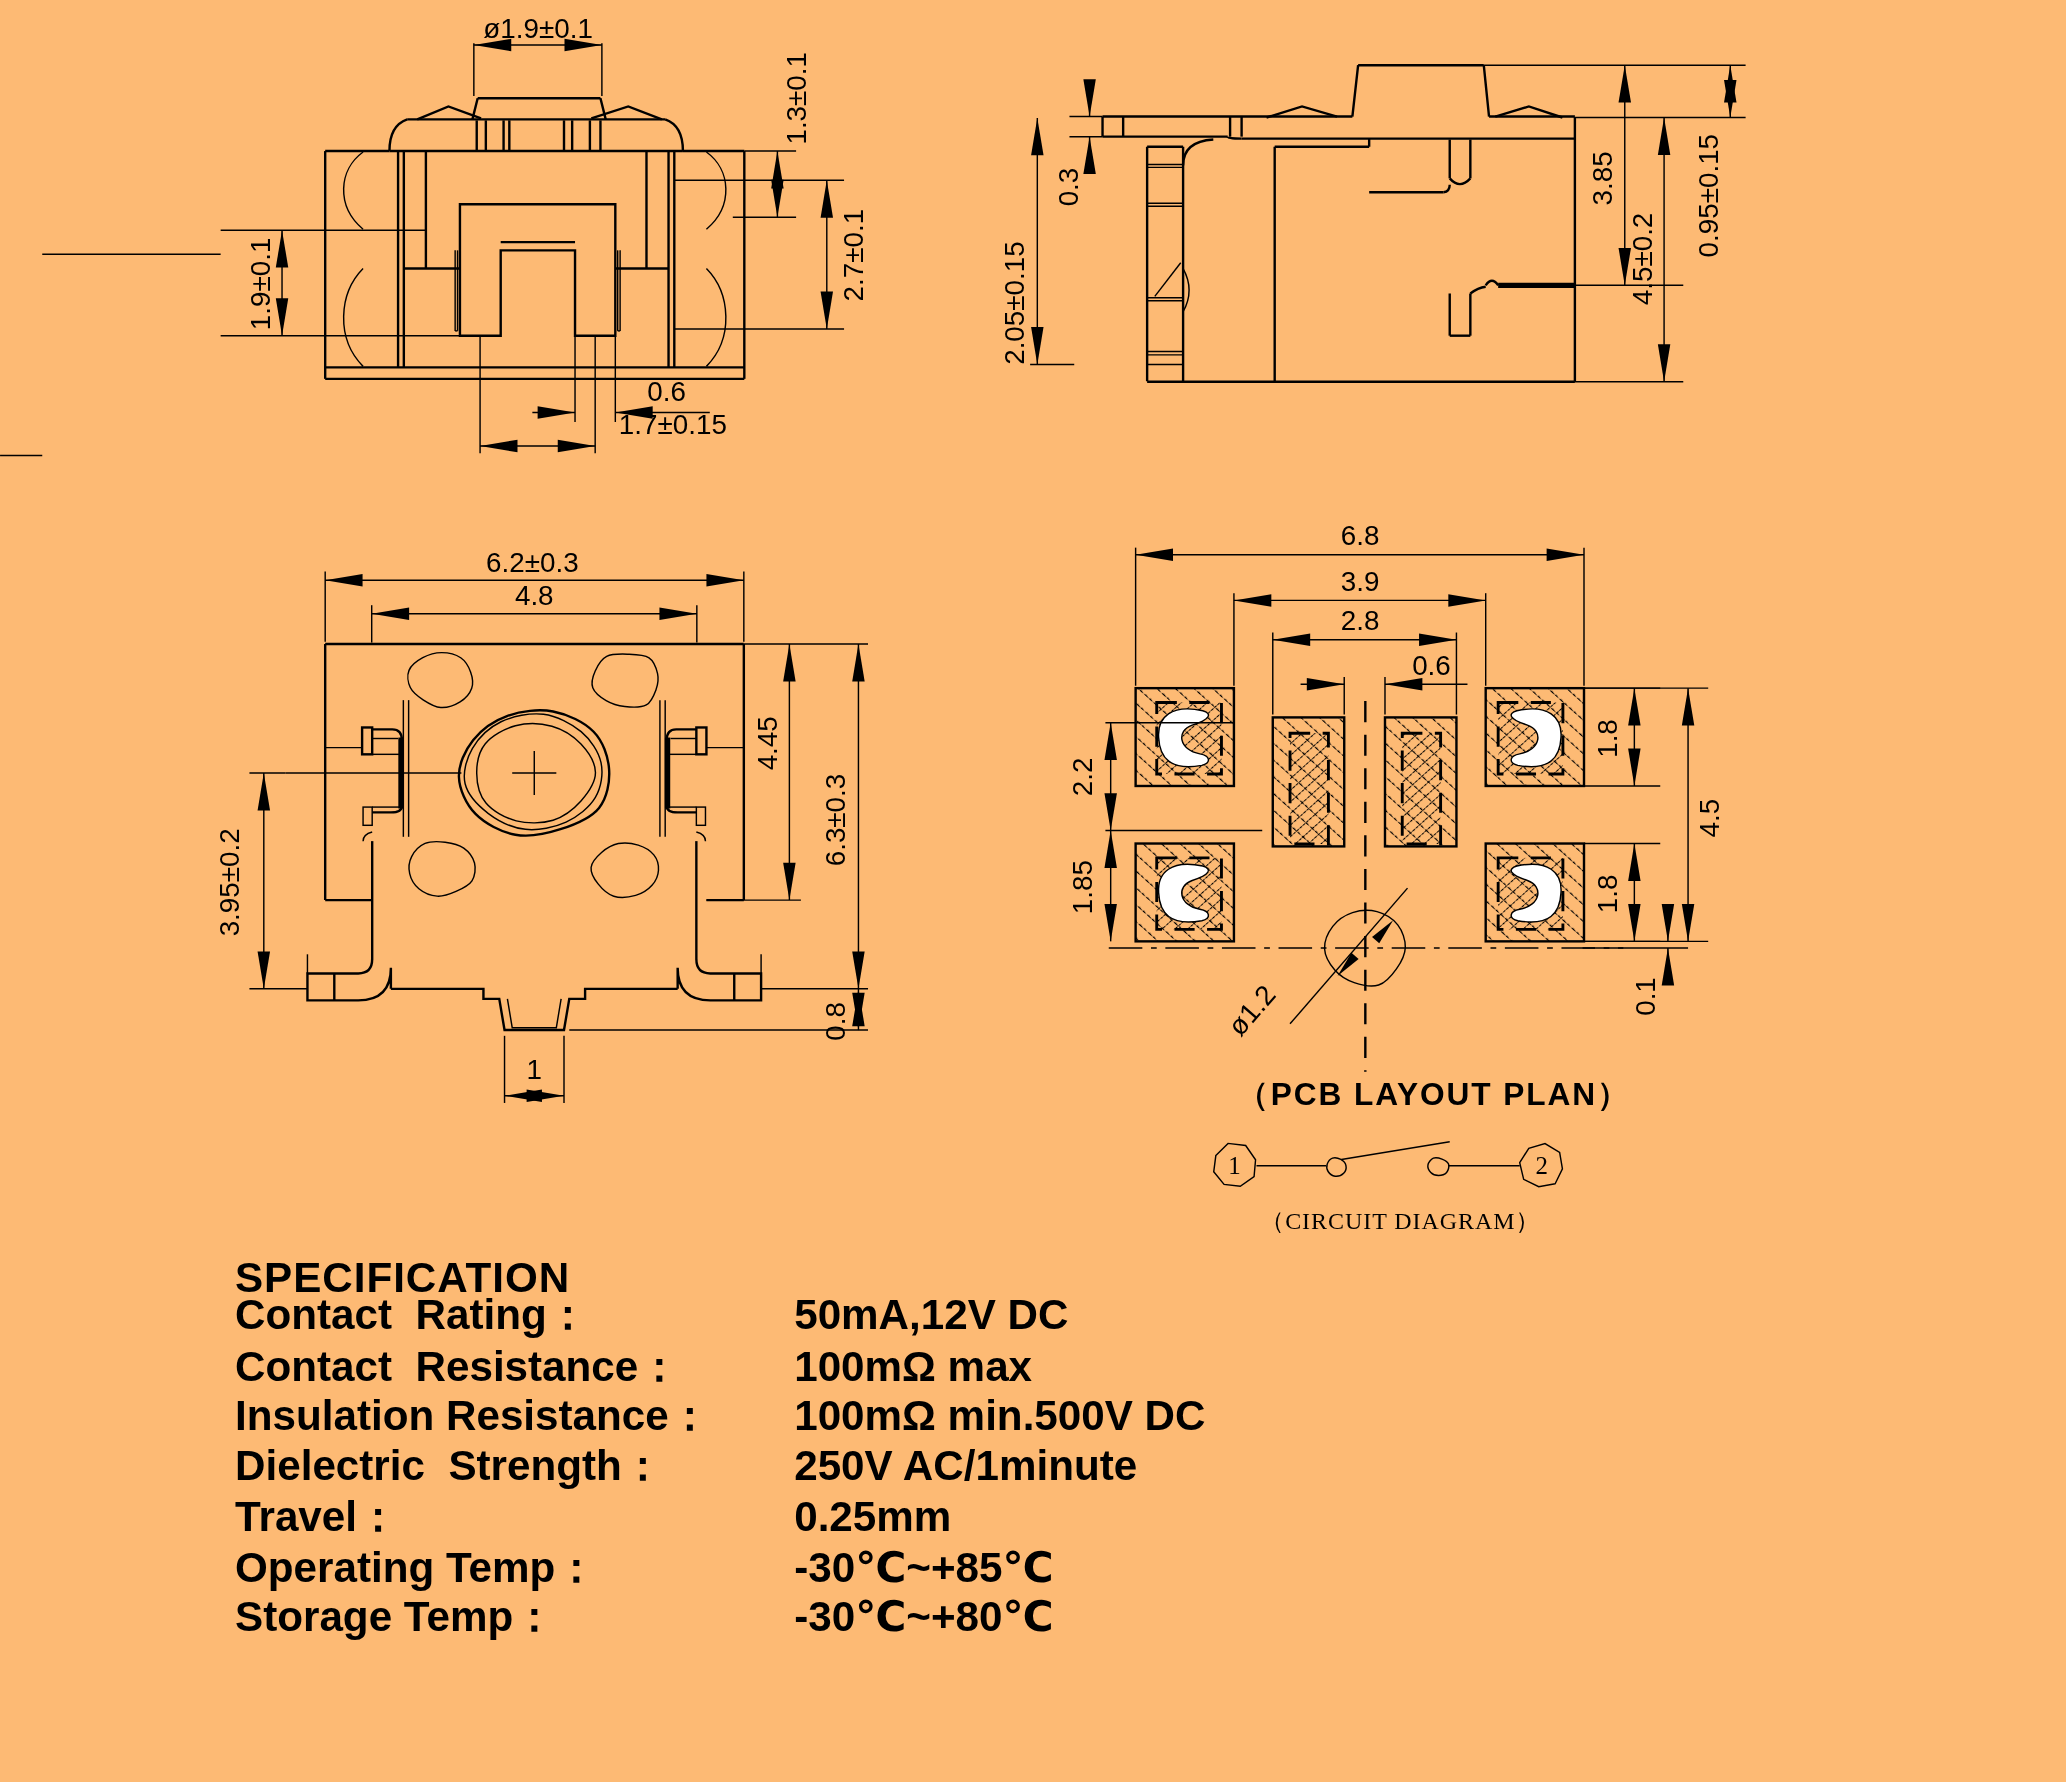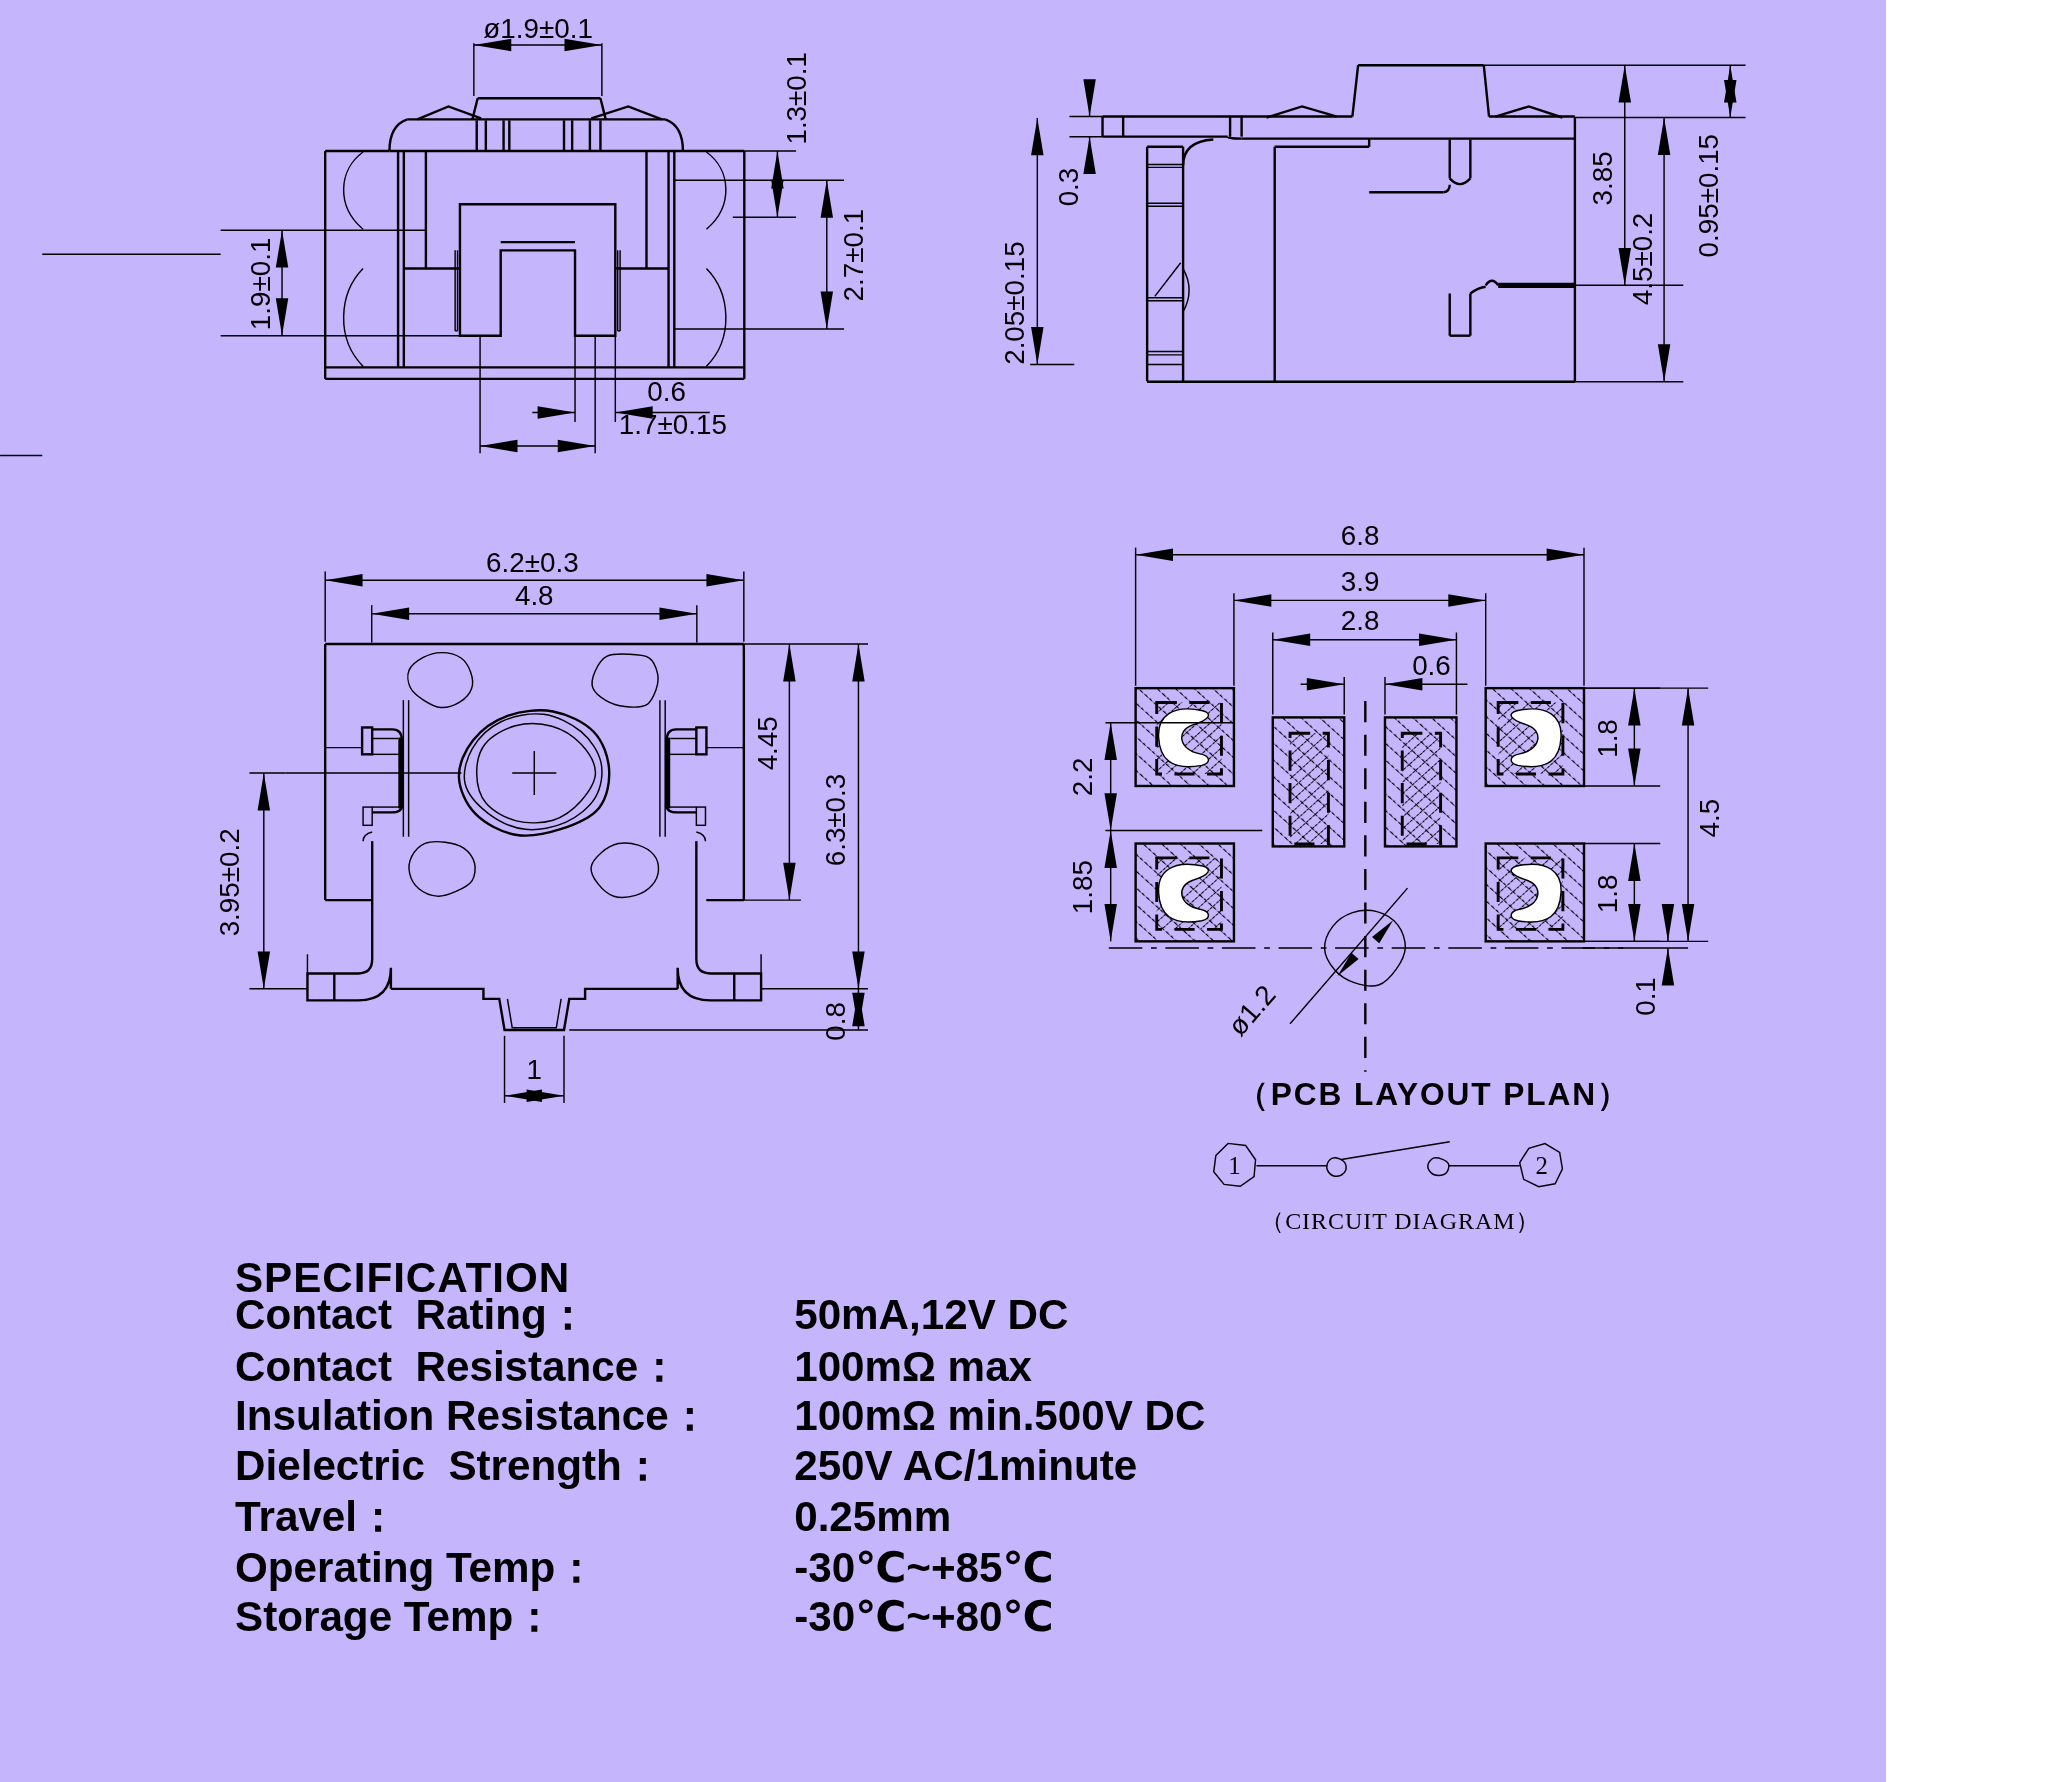--- a/index.html
+++ b/index.html
@@ -1,16 +1,16 @@
 <!DOCTYPE html>
 <html style="font-size:7.7px"><head>
 <meta charset="utf-8">
 <style>
 html,body{margin:0;padding:0;background:#ffffff;}
-.page{position:relative;width:1886px;height:1782px;background:#c4b5fd;overflow:hidden;text-align:center;}
+.page{position:relative;width:2066px;height:1782px;background:#fdba74;overflow:hidden;text-align:center;}
 svg{display:block;}
 text{white-space:pre;}
 </style>
 </head>
 <body>
 
 <div class="page">
 <svg width="2066" height="1782" viewBox="0 0 4308 3716">
 <defs>
 <pattern id="hatch1" patternUnits="userSpaceOnUse" width="26" height="26" patternTransform="rotate(-48)">

